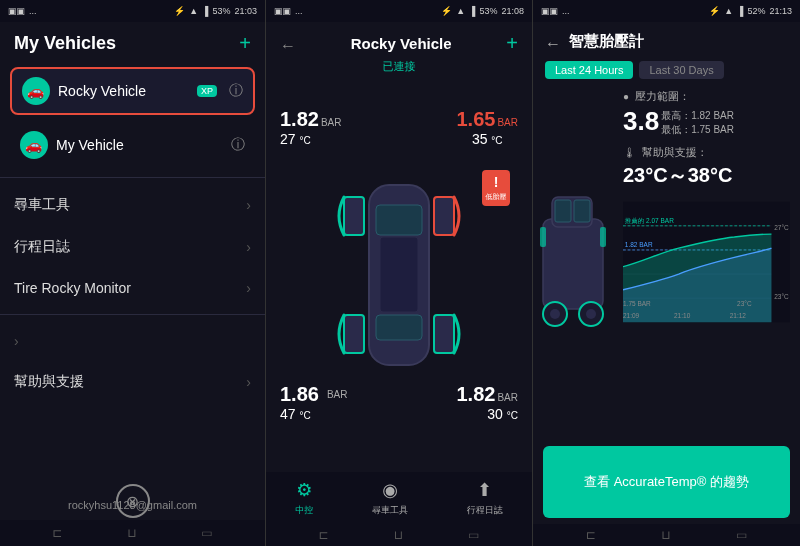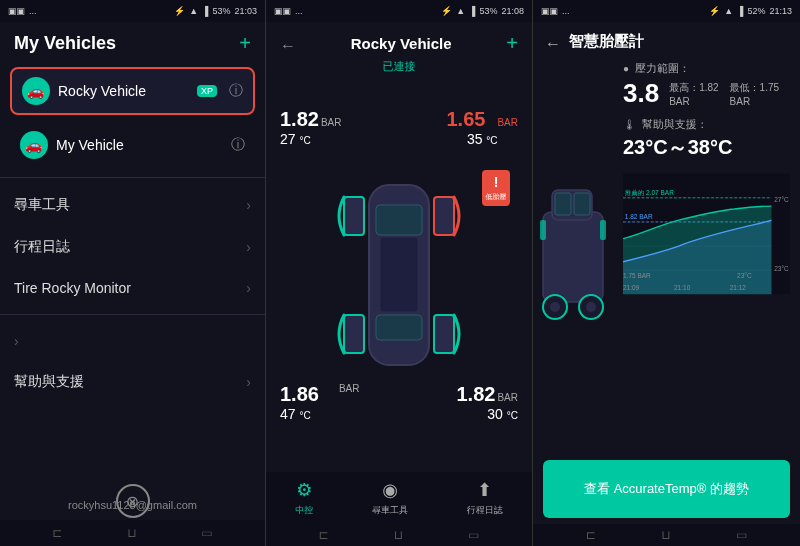--- a/index.html
+++ b/index.html
@@ -364,21 +364,21 @@
       flex: 1;
       position: relative;
       margin: 0 0 4px 0;
       min-height: 140px;
     }
 
     .cta-btn {
       background: #00c8a0;
       color: #fff;
       text-align: center;
-      padding: 20px;
+      padding: 27px;
       font-size: 13px;
       border-radius: 6px;
       margin: 4px 10px 6px;
       cursor: pointer;
     }
 
     .panel3-bottom-bar {
       height: 22px;
       background: #0d0d1a;
       display: flex;
@@ -504,21 +504,21 @@
         <span style="font-size:20px;font-weight:bold;color:#fff;">1.82</span>
         <span style="font-size:10px;color:#aaa;">BAR</span>
       </div>
       <div style="color:#fff;font-size:14px;">
         <span>27</span>
         <span style="font-size:10px;">°C</span>
       </div>
     </div>
 
     <div style="position:absolute; top:30px; right:14px; text-align:right;">
-      <div style="display:flex;align-items:baseline;gap:12px;justify-content:flex-end;">
+      <div style="display:flex;align-items:baseline;gap:2px;justify-content:flex-end;">
         <span style="font-size:20px;font-weight:bold;color:#e74c3c;">1.65</span>
         <span style="font-size:10px;color:#e74c3c;">BAR</span>
       </div>
       <div style="color:#ffffff;font-size:14px;text-align:center;">
         <span>35</span>
         <span style="font-size:10px;">°C</span>
       </div>
     </div>
 
     <svg class="car-top-svg" viewBox="0 0 130 240" xmlns="http://www.w3.org/2000/svg">
@@ -545,21 +545,21 @@
       <rect x="100" y="160" width="20" height="38" rx="3" fill="#2a2a4a" stroke="#00c8a0" stroke-width="2"></rect>
       <path d="M 120 160 Q 130 179 120 198" fill="none" stroke="#00c8a0" stroke-width="3" stroke-linecap="round"></path>
     </svg>
 
     <div class="warning-badge" style="top:28%;right:22px;">
       <span class="excl">!</span>
       <span class="warn-text">低胎壓</span>
     </div>
 
     <div style="position:absolute; bottom:50px; left:14px;">
-      <div style="display:flex;align-items:flex-start;gap:20px;">
+      <div style="display:flex;align-items:center;gap:8px;">
         <span style="font-size:20px;font-weight:bold;color:#fff;">1.86</span>
         <span style="font-size:10px;color:#aaa;">BAR</span>
       </div>
       <div style="color:#fff;font-size:14px;">
         <span>47</span>
         <span style="font-size:10px;">°C</span>
       </div>
     </div>
 
     <div style="position:absolute; bottom:50px; right:14px; text-align:right;">
@@ -609,20 +609,24 @@
       <span>52%</span>
       <span>21:13</span>
     </div>
   </div>
 
   <div class="panel3-header">
     <span class="back-arrow">←</span>
     <span class="panel3-title">智慧胎壓計</span>
   </div>
 
+  <div class="tab-row">
+    <div class="tab-btn active">Last 24 Hours</div>
+    <div class="tab-btn inactive">Last 30 Days</div>
+  </div>
 
   <div class="panel3-content">
 
     <div class="car-side-view">
       <svg class="car-side-svg" viewBox="0 0 70 220" xmlns="http://www.w3.org/2000/svg">
 
         <rect x="5" y="60" width="60" height="90" rx="8" fill="#2a2a4a" stroke="#3a3a5a" stroke-width="1.5"></rect>
 
         <rect x="14" y="38" width="40" height="30" rx="6" fill="#2a2a4a" stroke="#3a3a5a" stroke-width="1.5"></rect>
 
@@ -641,23 +645,23 @@
       </svg>
     </div>
 
     <div class="panel3-right">
 
       <div class="stat-block">
         <div class="stat-icon-row">
           <span class="stat-icon" style="color:#aaa;">●</span>
           <span class="stat-label">壓力範圍：</span>
         </div>
-        <div style="display:flex;gap:10px;align-items:flex-end;">
+        <div style="display:flex;gap:2px;align-items:flex-end;">
           <span class="stat-value">3.8</span>
-          <div style="display:flex;flex-direction:row;">
+          <div style="display:flex;flex-direction:column;">
             <span class="stat-sub">最高：1.82 BAR</span>
             <span class="stat-sub">最低：1.75 BAR</span>
           </div>
         </div>
       </div>
 
       <div class="stat-block">
         <div class="stat-icon-row">
           <span class="stat-icon" style="color:#aaa;">🌡</span>
           <span class="stat-label">幫助與支援：</span>

